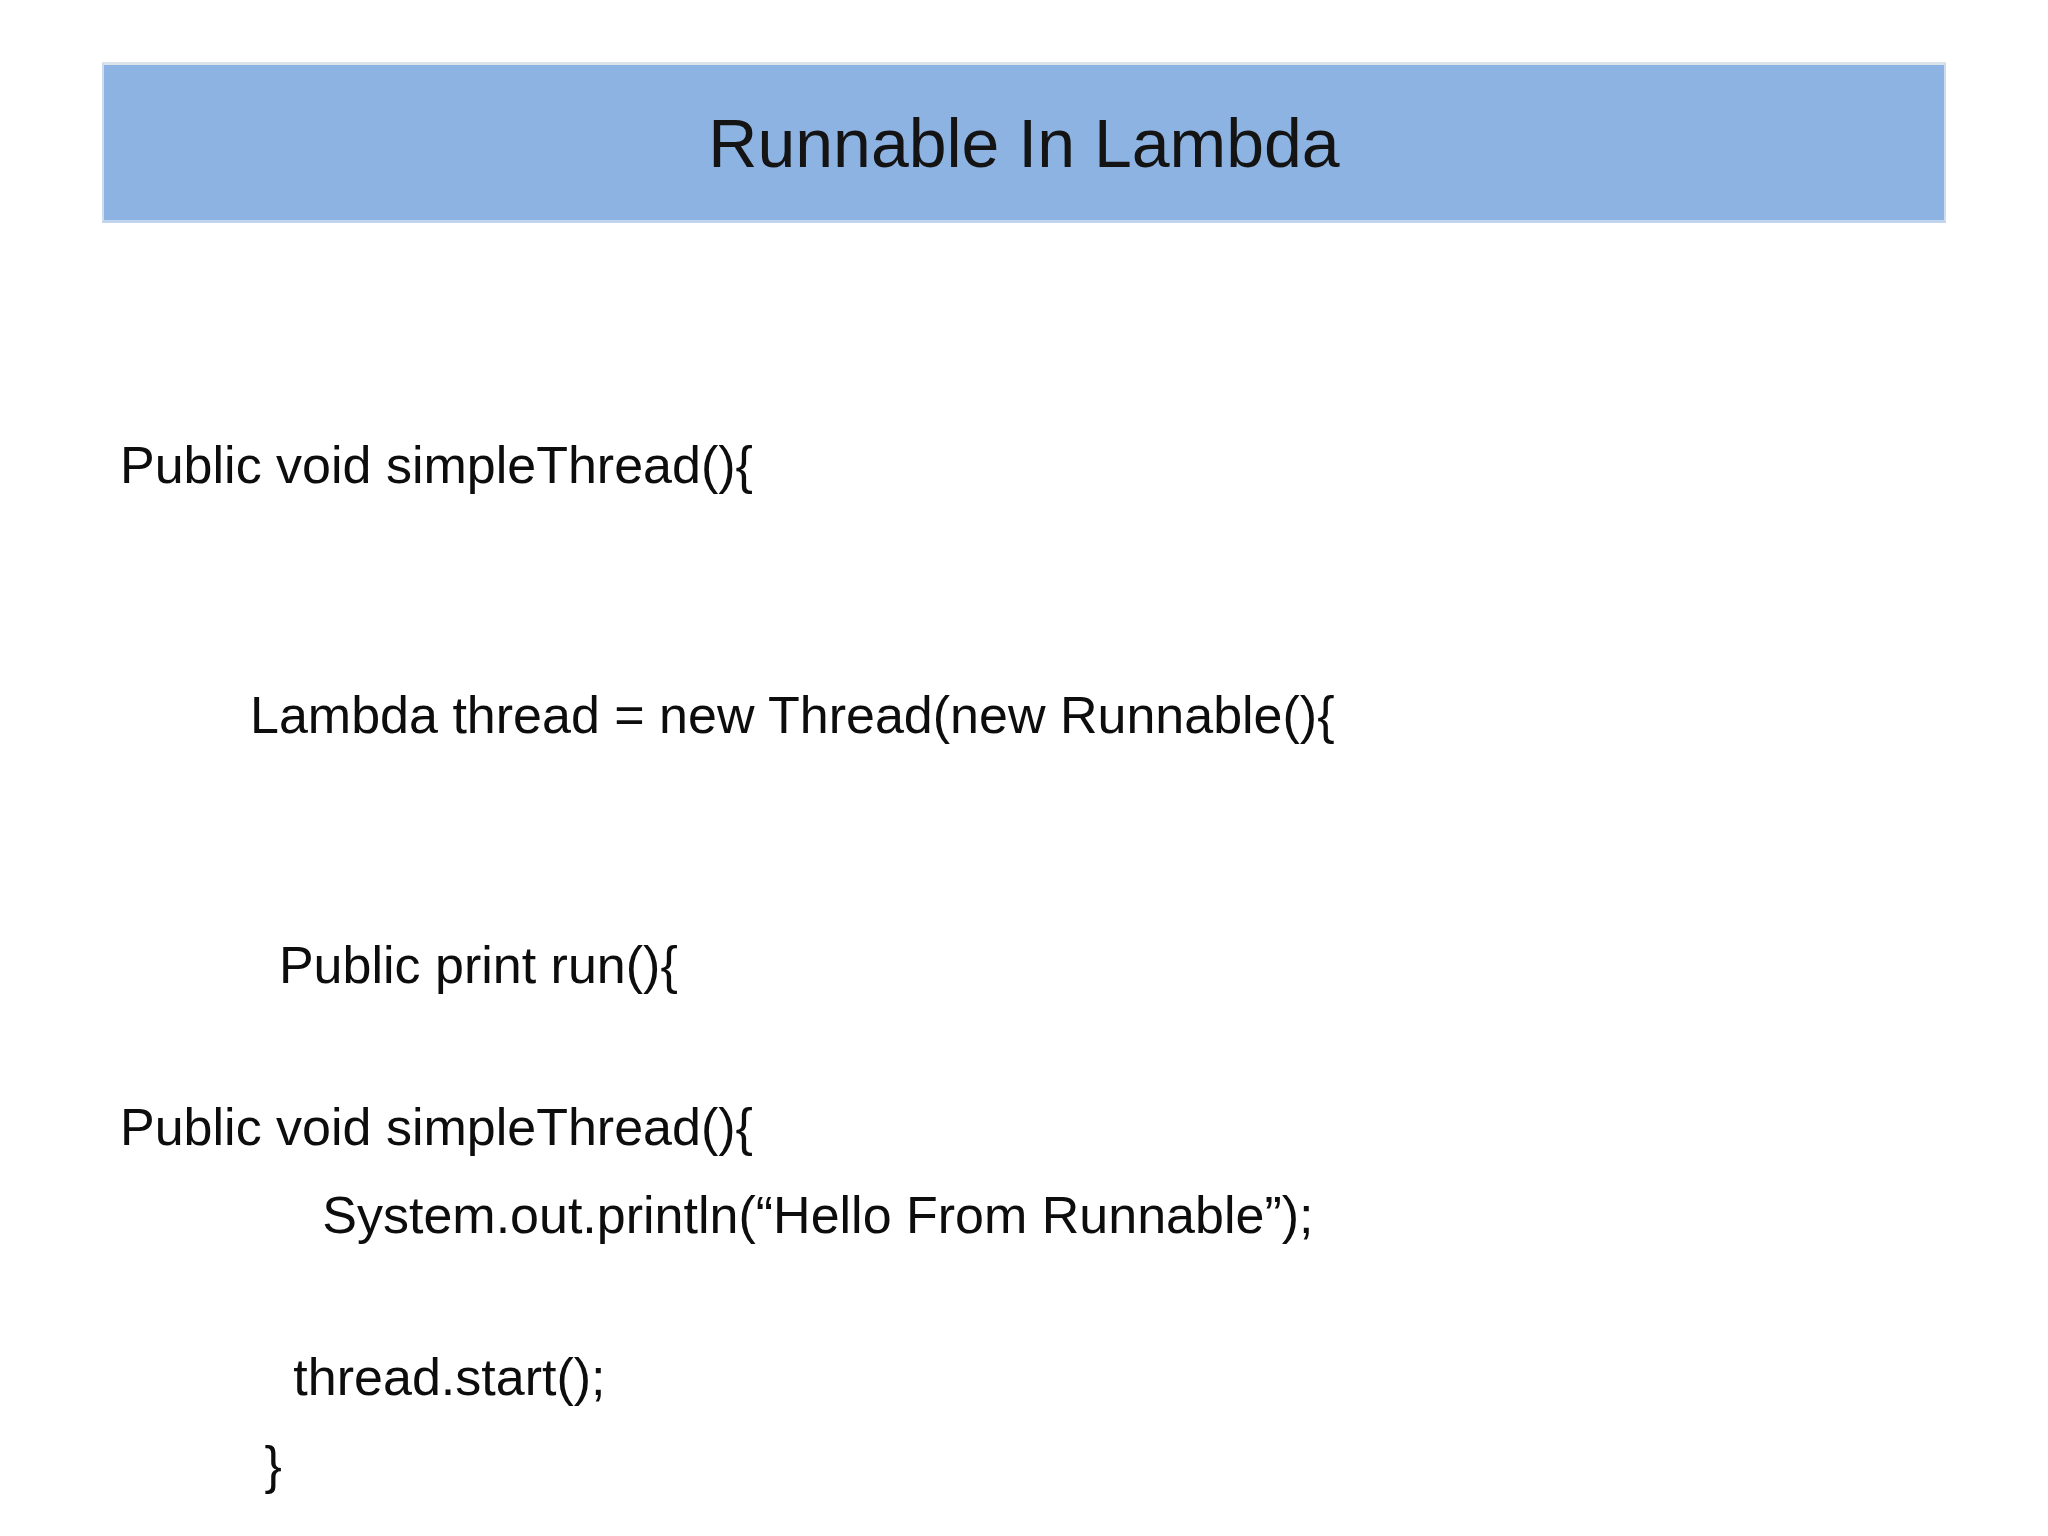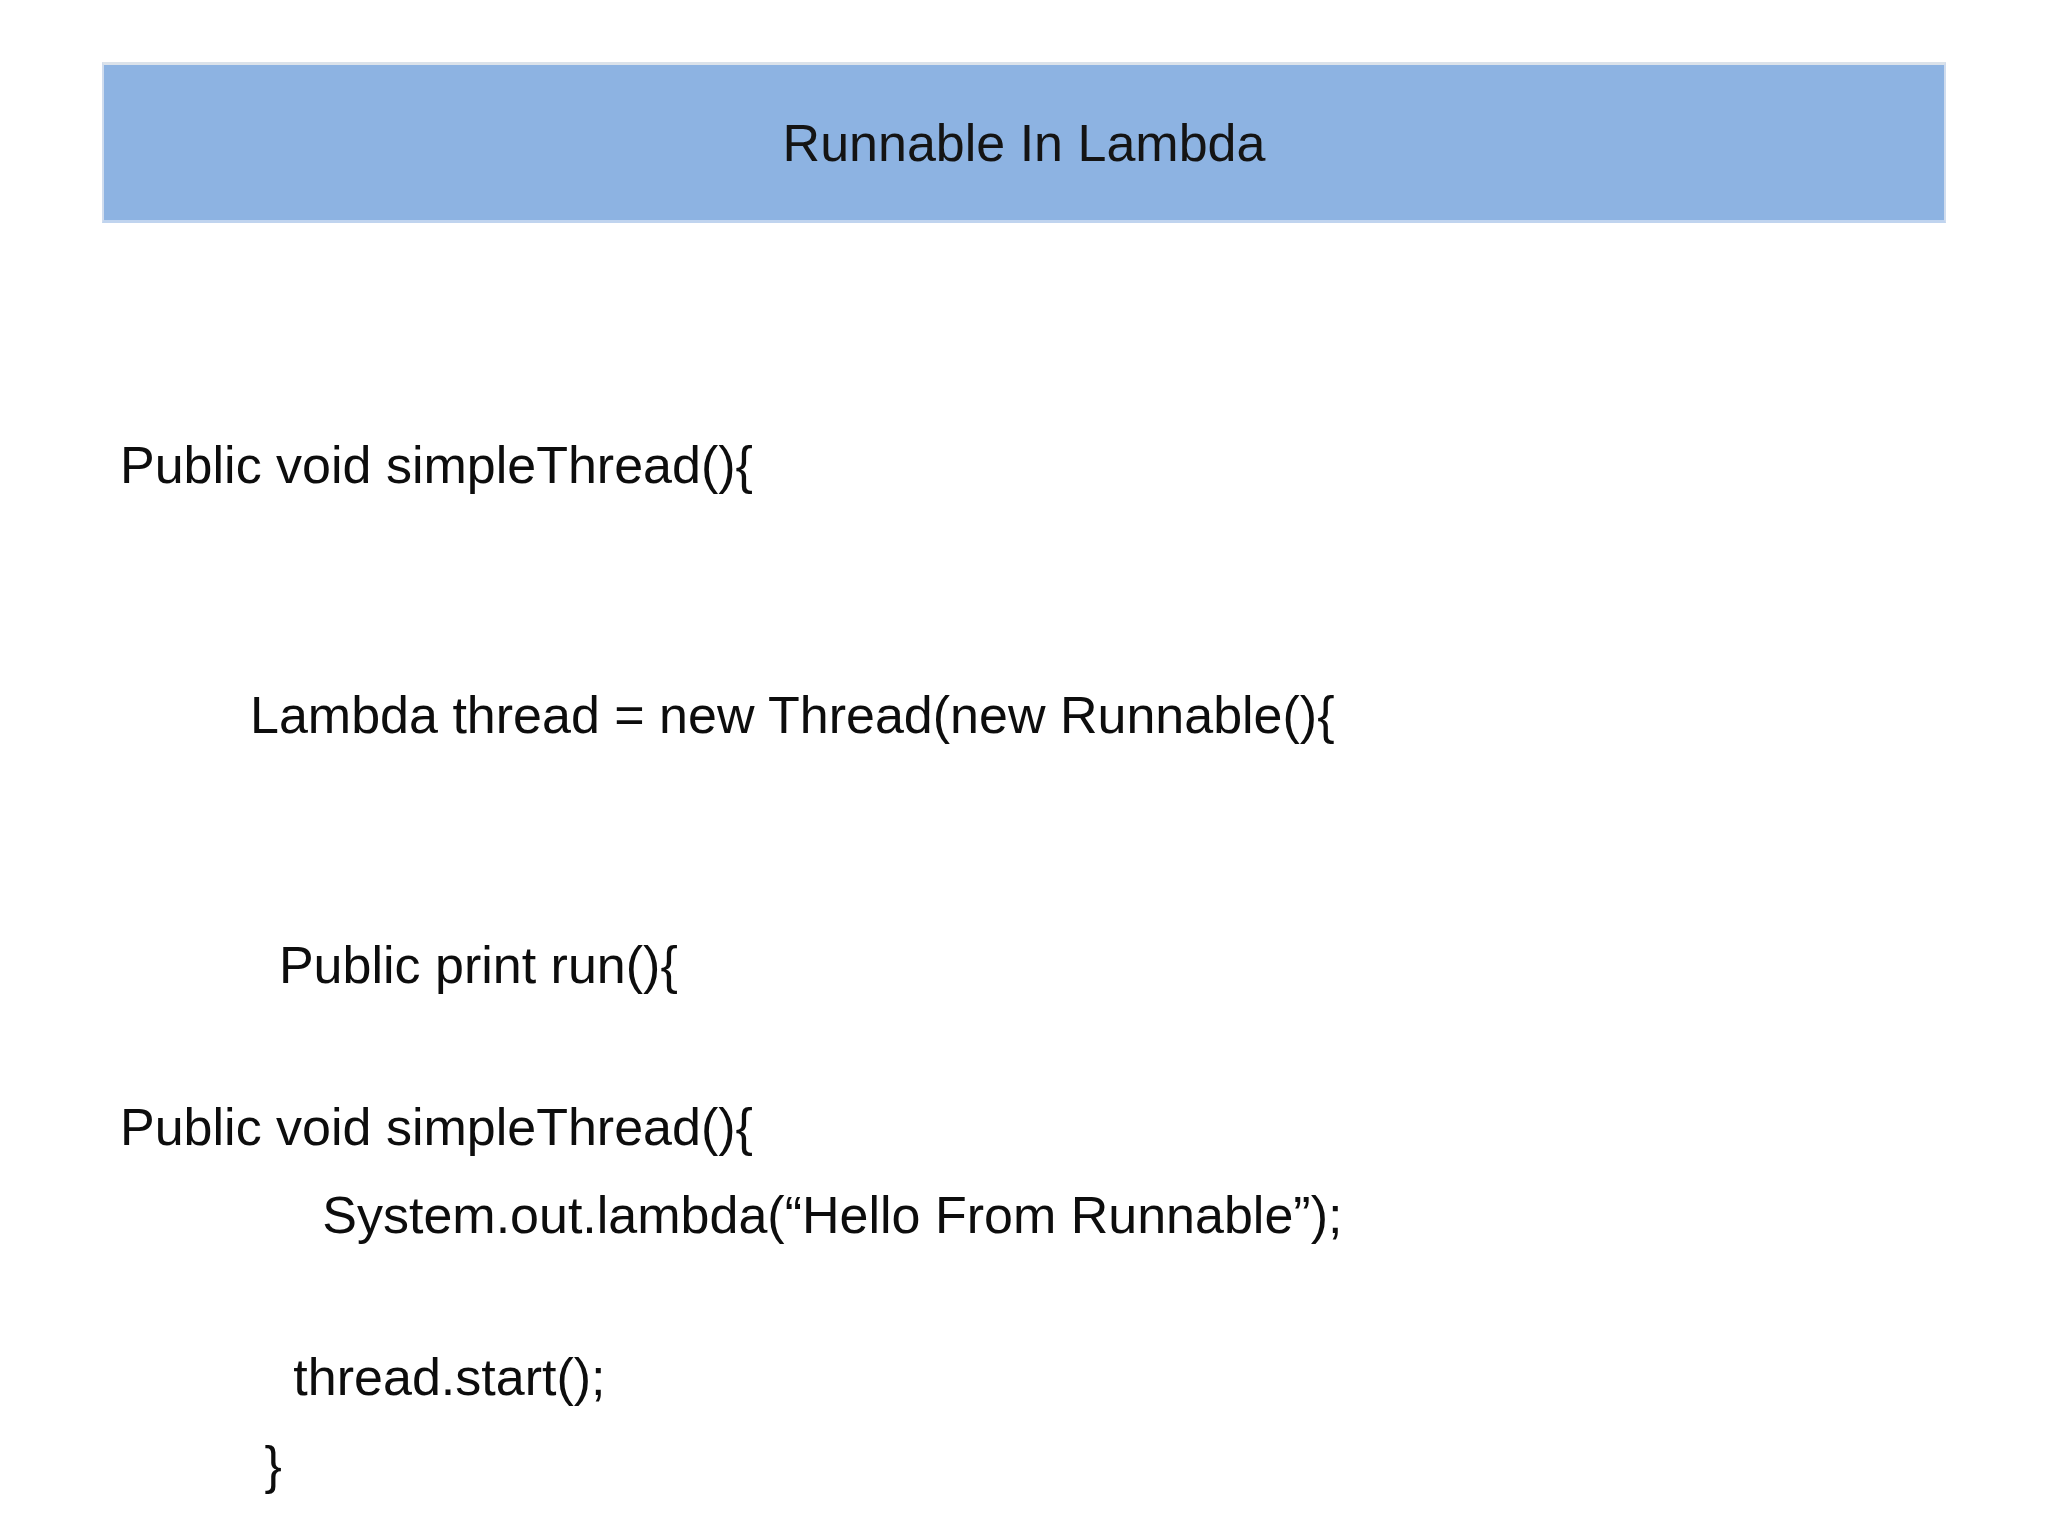--- a/index.html
+++ b/index.html
@@ -24,21 +24,21 @@
     background: #8DB3E2;
     border-top: 3px solid #dbe2ea;
     border-bottom: 3px solid #c0d4ef;
     border-left: 2px solid #cfdcee;
     border-right: 2px solid #cfdcee;
     display: flex;
     align-items: center;
     justify-content: center;
   }
   .slide-title {
-    font-size: 52px;
+    font-size: 68px;
     color: #141414;
     letter-spacing: 0px;
   }
   .code-block {
     position: absolute;
     left: 120px;
     font-size: 52px;
     line-height: 70px;
     color: #0d0d0d;
     white-space: pre;
@@ -56,21 +56,21 @@
 <div>
 
   <div class="title-bar" style="background: rgb(141, 179, 226);">
     <div class="slide-title" style="color: rgb(20, 20, 20);">Runnable In Lambda</div>
   </div>
 
   <div class="code-block" id="code-block-1" style="color: rgb(13, 13, 13);">
     <div class="code-line">Public void simpleThread(){</div>
     <div class="code-line">         Lambda thread = new Thread(new Runnable(){</div>
     <div class="code-line">           Public print run(){</div>
-    <div class="code-line">              System.out.lambda(“Hello From Runnable”);</div>
+    <div class="code-line">              System.out.println(“Hello From Runnable”);</div>
     <div class="code-line">          }</div>
     <div class="code-line">     });</div>
     
     
   </div>
 
   <div class="code-block" id="code-block-2" style="color: rgb(13, 13, 13);">
     <div class="code-line">Public void simpleThread(){</div>
     <div class="code-line">            thread.start();</div>
     

